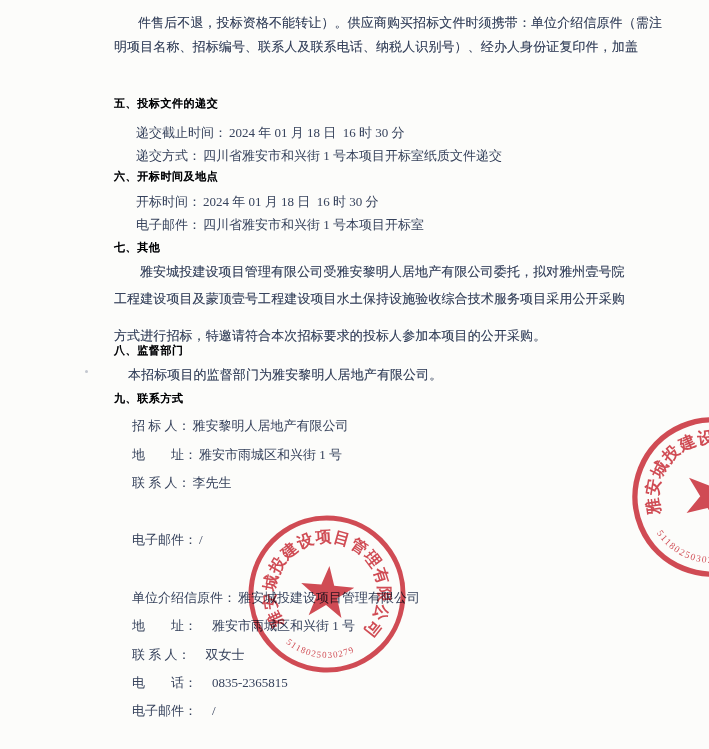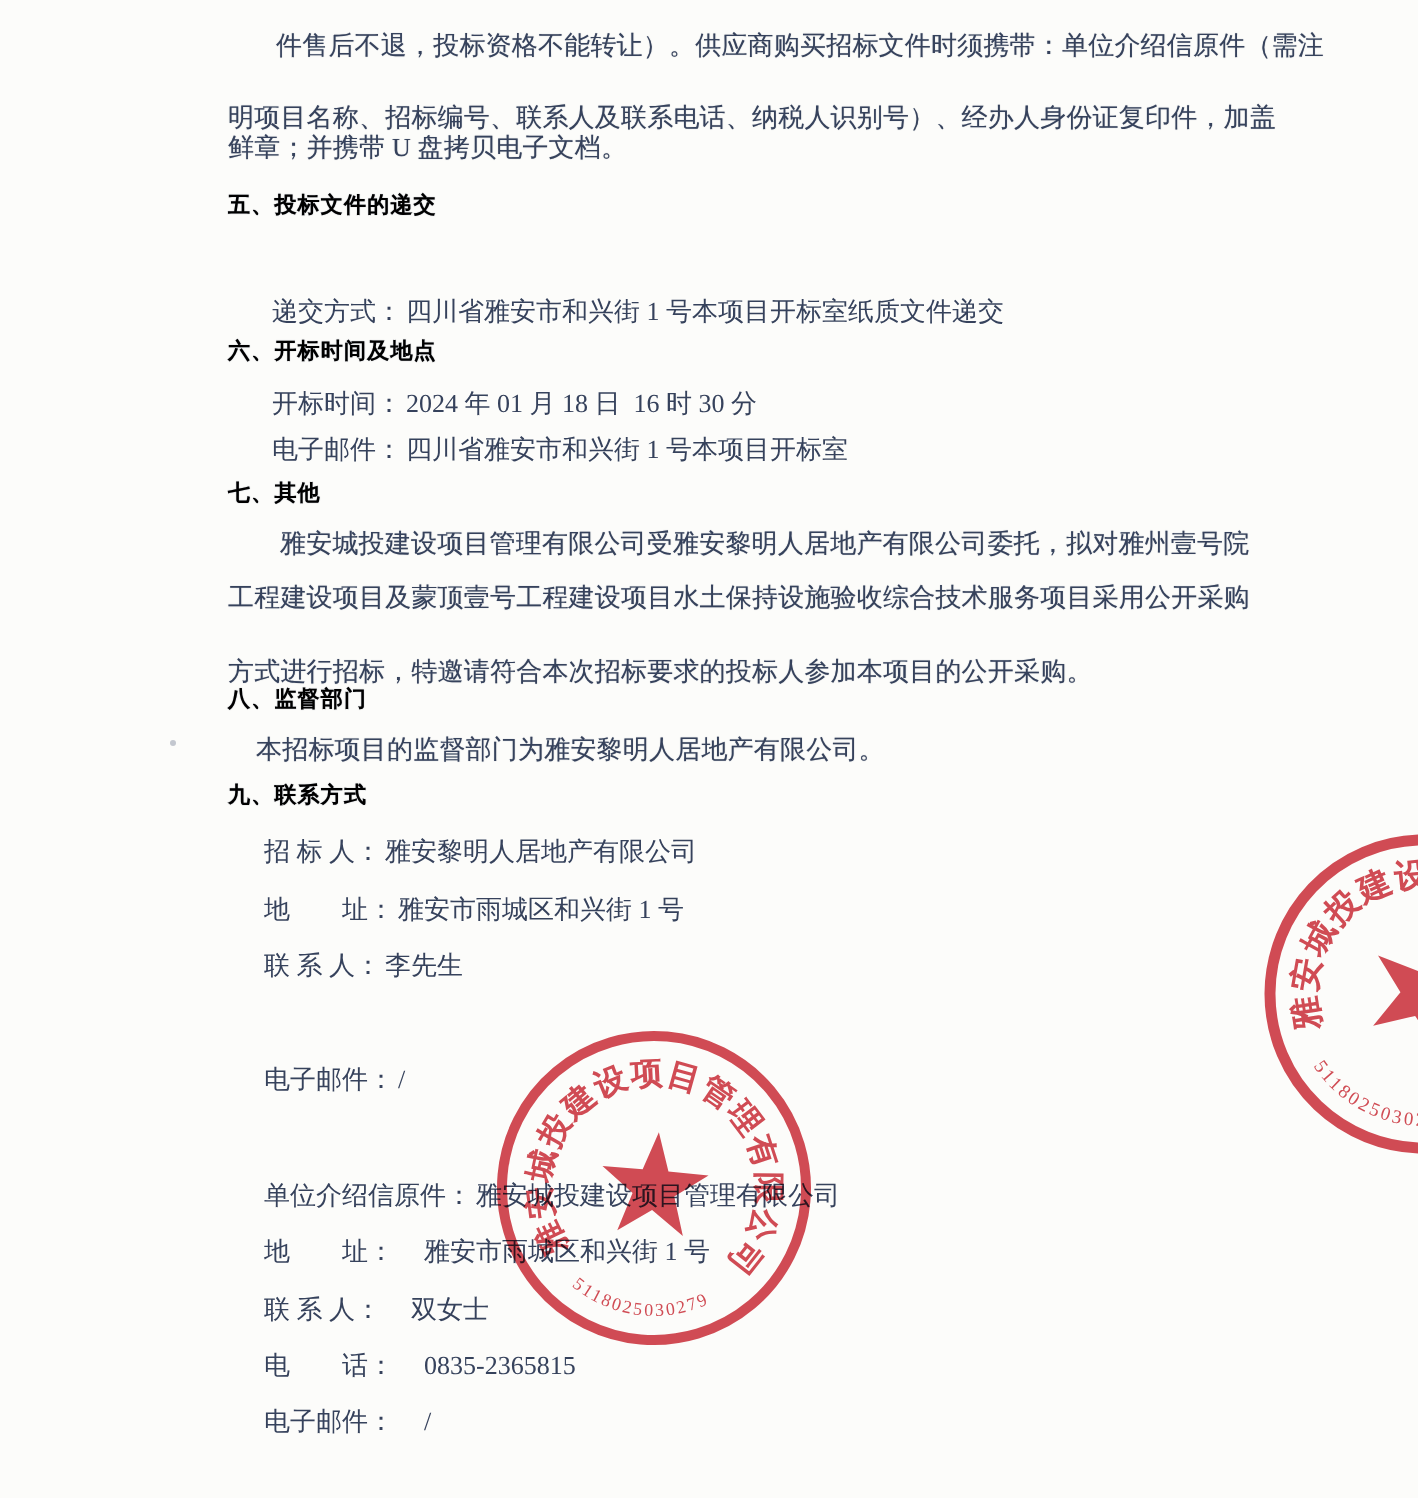--- a/index.html
+++ b/index.html
@@ -44,24 +44,24 @@
   .seal-right{left:622px;top:407px;transform:rotate(22deg);}
   .seal text{font-family:"Liberation Serif","DejaVu Serif",serif;}
   .speck{position:absolute;left:85px;top:370px;width:3px;height:3px;border-radius:50%;background:#c3c7cf;}
 </style>
 </head>
 <body>
 
 <div class="page">
 
   <div class="line" style="left:114px;top:14px;margin-left:24px;">件售后不退，投标资格不能转让）。供应商购买招标文件时须携带：单位介绍信原件（需注</div>
-  <div class="line" style="left:114px;top:38px;margin-top:12px;">明项目名称、招标编号、联系人及联系电话、纳税人识别号）、经办人身份证复印件，加盖</div>
-  <div class="line" style="left:114px;top:65px;">鲜章；并携带 U 盘拷贝电子文档。</div>
+  <div class="line" style="left:114px;top:38px;">明项目名称、招标编号、联系人及联系电话、纳税人识别号）、经办人身份证复印件，加盖</div>
 
   <div class="heading" style="left:114px;top:94px;">五、投标文件的递交</div>
+  <div class="row" style="left:136px;top:124px;"><span>递交截止时间：</span><span class="val">2024 年 01 月 18 日  16 时 30 分</span></div>
   <div class="row" style="left:136px;top:147px;"><span>递交方式：</span><span class="val">四川省雅安市和兴街 1 号本项目开标室纸质文件递交</span></div>
 
   <div class="heading" style="left:114px;top:167px;">六、开标时间及地点</div>
   <div class="row" style="left:136px;top:193px;"><span>开标时间：</span><span class="val">2024 年 01 月 18 日  16 时 30 分</span></div>
   <div class="row" style="left:136px;top:216px;"><span>电子邮件：</span><span class="val">四川省雅安市和兴街 1 号本项目开标室</span></div>
 
   <div class="heading" style="left:114px;top:238px;">七、其他</div>
   <div class="line" style="left:140px;top:263px;">雅安城投建设项目管理有限公司受雅安黎明人居地产有限公司委托，拟对雅州壹号院</div>
   <div class="line" style="left:114px;top:290px;">工程建设项目及蒙顶壹号工程建设项目水土保持设施验收综合技术服务项目采用公开采购</div>
   <div class="line" style="left:114px;top:317px;margin-top:10px;">方式进行招标，特邀请符合本次招标要求的投标人参加本项目的公开采购。</div>

